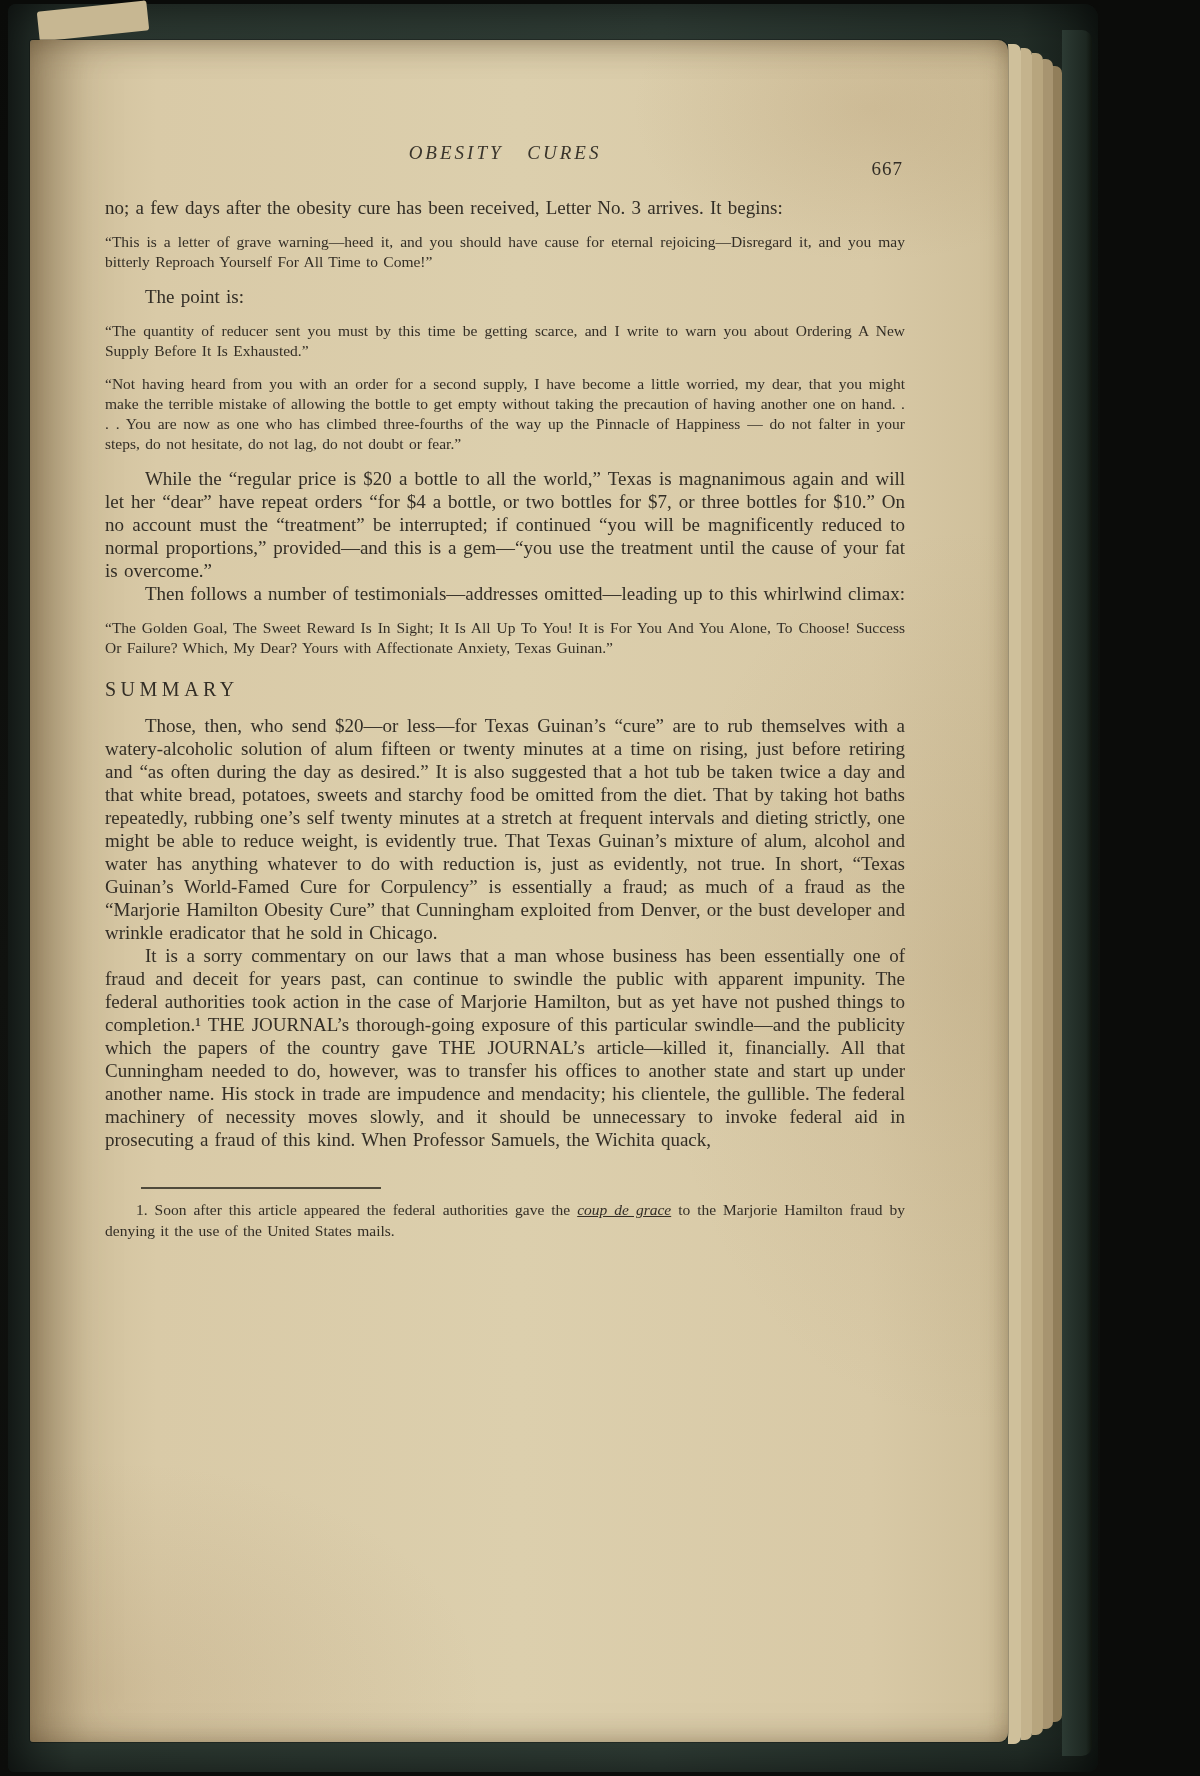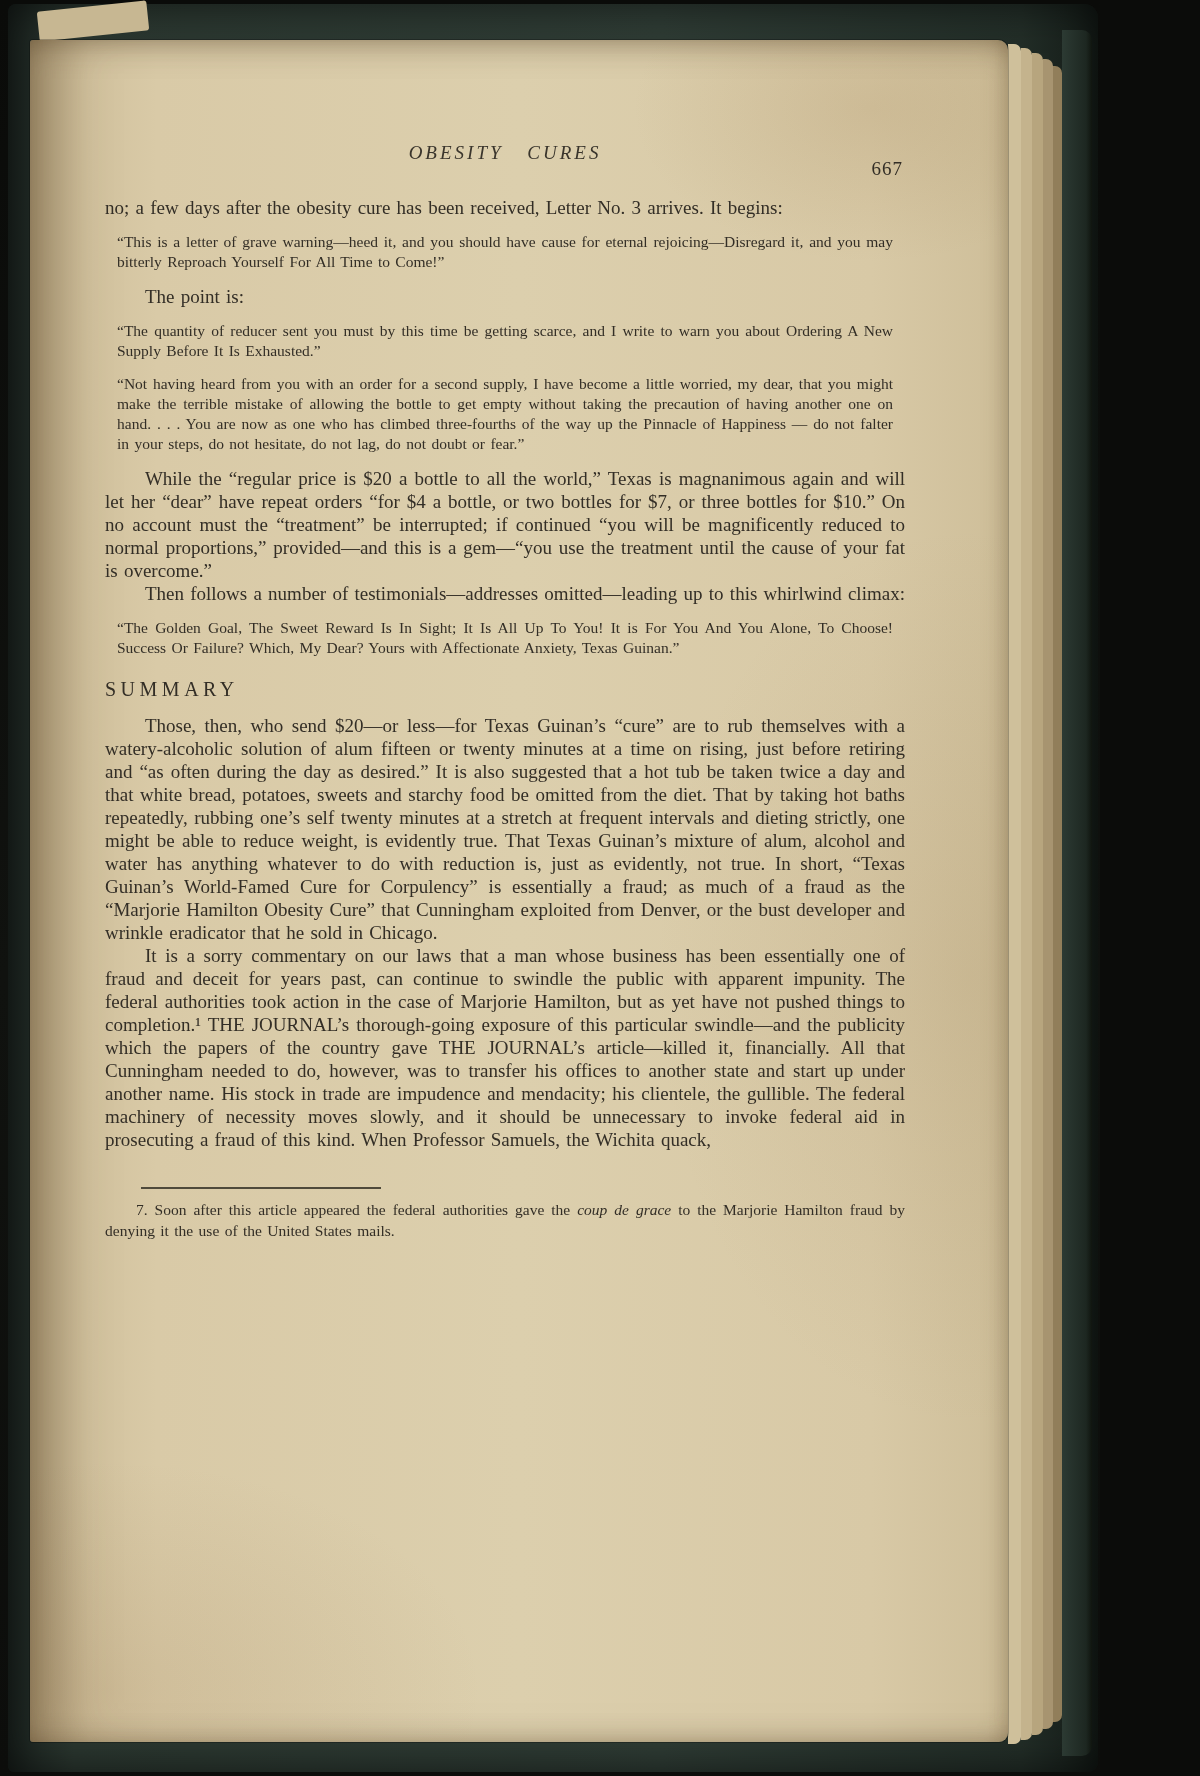--- a/index.html
+++ b/index.html
@@ -98,21 +98,21 @@
     line-height: 23px;
     text-align: justify;
     text-indent: 2.1em;
     word-spacing: 1.5px;
   }
   .para.no-indent { text-indent: 0; }
   .quote {
     font-size: 15.5px;
     line-height: 20px;
     text-align: justify;
-    margin: 13px 12px;
+    margin: 13px 0;
     word-spacing: 1.5px;
   }
   .summary-heading {
     font-size: 20px;
     font-weight: normal;
     letter-spacing: 4.5px;
     text-align: left;
     margin: 20px 0 13px 0;
     color: #332e26;
   }
@@ -123,21 +123,21 @@
     background: #4f4a3b;
     margin: 0 0 10px 36px;
   }
   .footnote-text {
     font-size: 15.5px;
     line-height: 21px;
     text-align: justify;
     text-indent: 2em;
     word-spacing: 1.5px;
   }
-  .footnote-text i { font-style: italic; }
+  .footnote-text i { font-style: italic; text-decoration: underline; }
 </style>
 </head>
 <body>
 
 <div class="scene">
   <div class="cover"></div>
   <div class="under-corner"></div>
 
   <div class="cover-edge"></div>
   <div class="edge e5"></div>
@@ -163,18 +163,18 @@
           <p class="para">While the “regular price is $20 a bottle to all the world,” Texas is magnanimous again and will let her “dear” have repeat orders “for $4 a bottle, or two bottles for $7, or three bottles for $10.” On no account must the “treatment” be interrupted; if continued “you will be magnificently reduced to normal proportions,” provided—and this is a gem—“you use the treatment until the cause of your fat is overcome.”</p>
           <p class="para">Then follows a number of testimonials—addresses omitted—leading up to this whirlwind climax:</p>
           <p class="quote">“The Golden Goal, The Sweet Reward Is In Sight; It Is All Up To You! It is For You And You Alone, To Choose! Success Or Failure? Which, My Dear? Yours with Affectionate Anxiety, Texas Guinan.”</p>
           <h2 class="summary-heading">SUMMARY</h2>
           <p class="para">Those, then, who send $20—or less—for Texas Guinan’s “cure” are to rub themselves with a watery-alcoholic solution of alum fifteen or twenty minutes at a time on rising, just before retiring and “as often during the day as desired.” It is also suggested that a hot tub be taken twice a day and that white bread, potatoes, sweets and starchy food be omitted from the diet. That by taking hot baths repeatedly, rubbing one’s self twenty minutes at a stretch at frequent intervals and dieting strictly, one might be able to reduce weight, is evidently true. That Texas Guinan’s mixture of alum, alcohol and water has anything whatever to do with reduction is, just as evidently, not true. In short, “Texas Guinan’s World-Famed Cure for Corpulency” is essentially a fraud; as much of a fraud as the “Marjorie Hamilton Obesity Cure” that Cunningham exploited from Denver, or the bust developer and wrinkle eradicator that he sold in Chicago.</p>
           <p class="para">It is a sorry commentary on our laws that a man whose business has been essentially one of fraud and deceit for years past, can continue to swindle the public with apparent impunity. The federal authorities took action in the case of Marjorie Hamilton, but as yet have not pushed things to completion.¹ THE JOURNAL’s thorough-going exposure of this particular swindle—and the publicity which the papers of the country gave THE JOURNAL’s article—killed it, financially. All that Cunningham needed to do, however, was to transfer his offices to another state and start up under another name. His stock in trade are impudence and mendacity; his clientele, the gullible. The federal machinery of necessity moves slowly, and it should be unnecessary to invoke federal aid in prosecuting a fraud of this kind. When Professor Samuels, the Wichita quack,</p>
         </div>
 
       <div class="footnote-block">
         <div class="footnote-rule"></div>
-        <p class="footnote-text"><span>7. Soon after this article appeared the federal authorities gave the </span><i>coup de grace</i><span> to the Marjorie Hamilton fraud by denying it the use of the United States mails.</span></p>
+        <p class="footnote-text"><span>1. Soon after this article appeared the federal authorities gave the </span><i>coup de grace</i><span> to the Marjorie Hamilton fraud by denying it the use of the United States mails.</span></p>
       </div>
 
     </div>
   </div>
 </div>
 
 </body></html>

